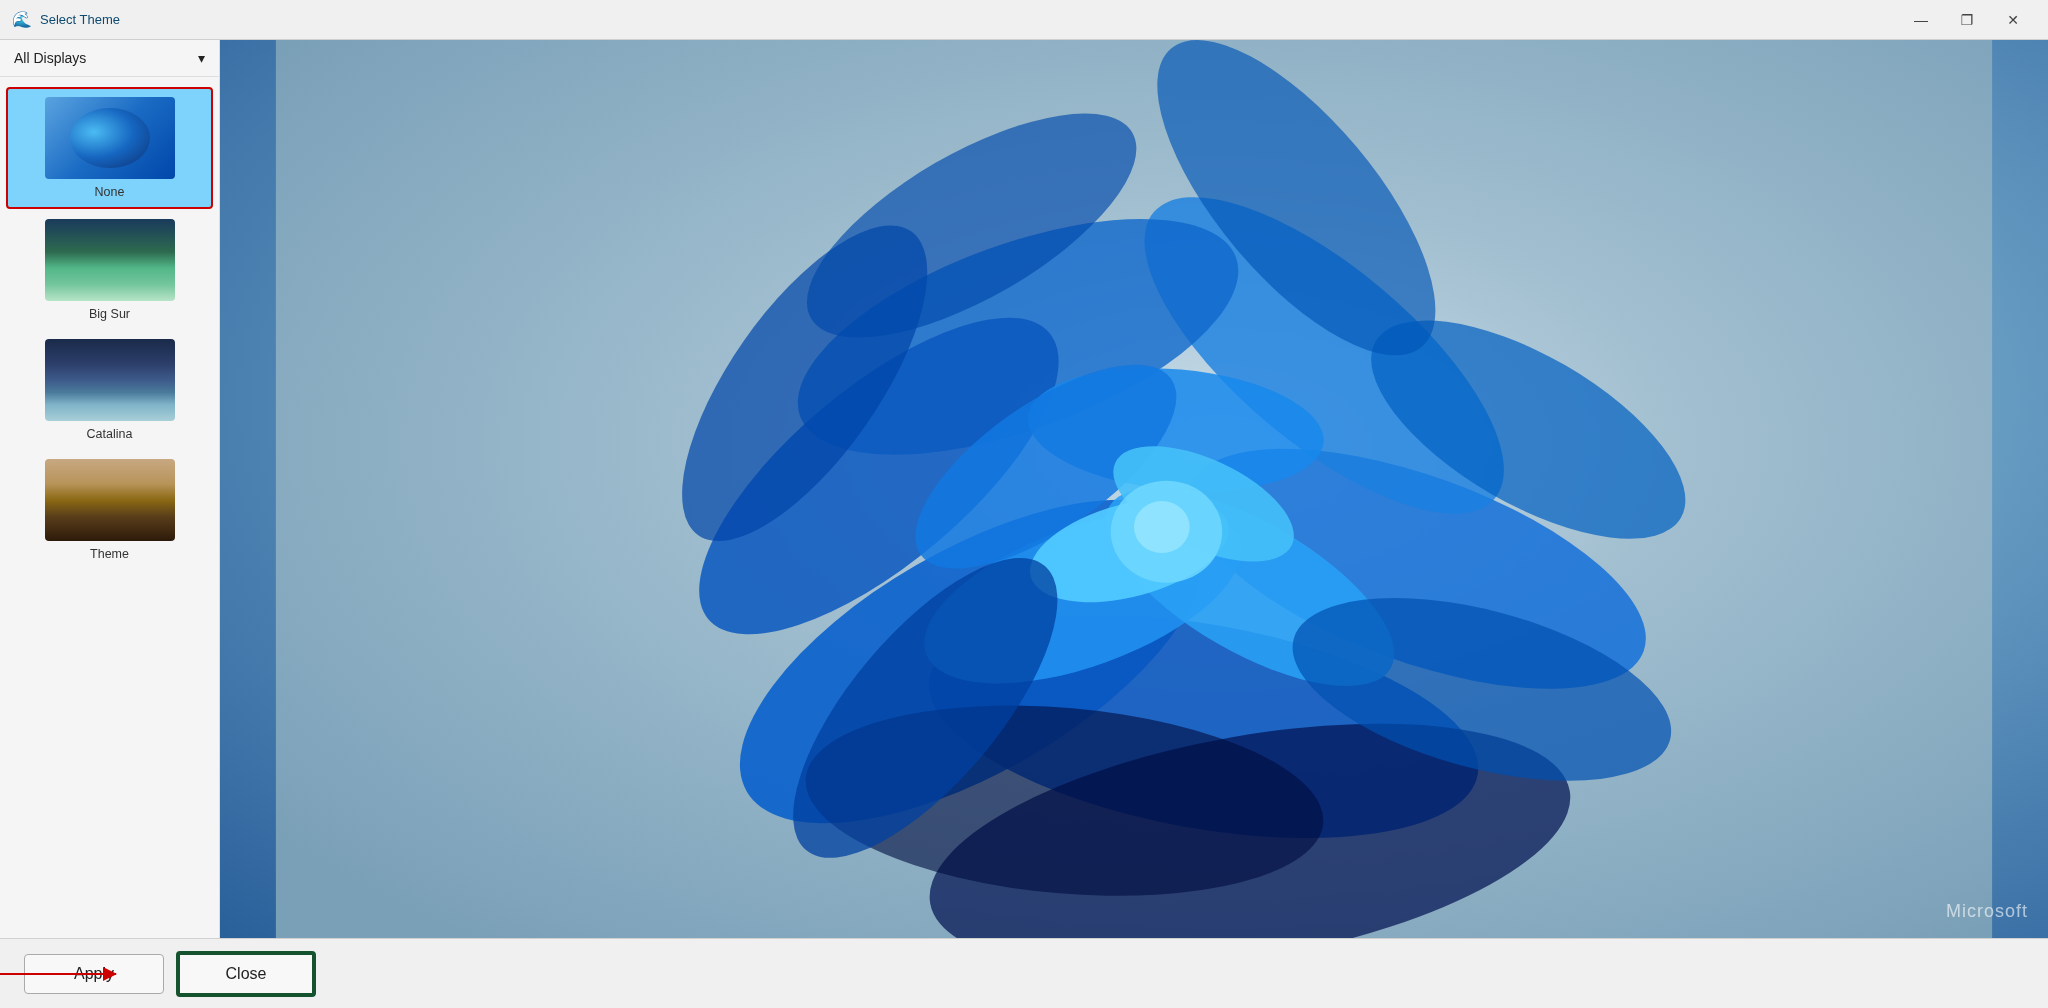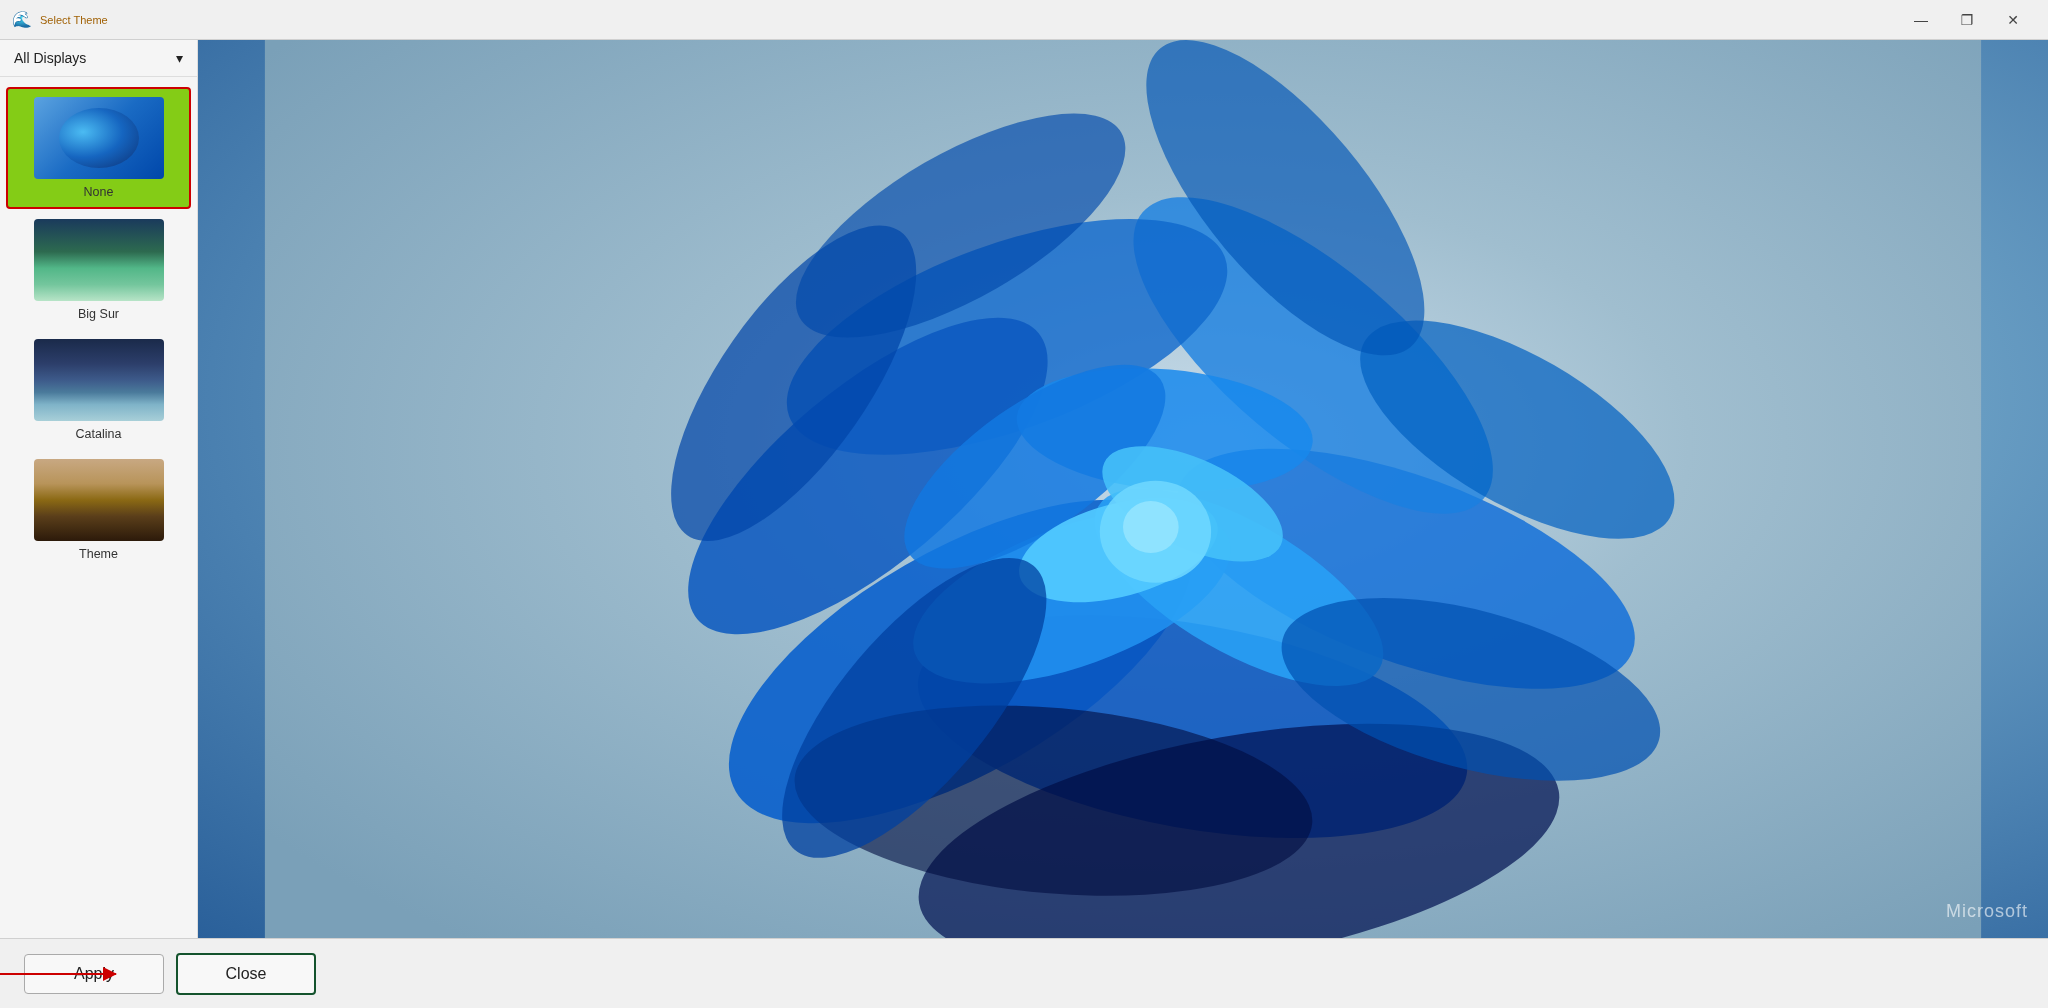--- a/index.html
+++ b/index.html
@@ -26,22 +26,22 @@
     .title-bar-left {
       display: flex;
       align-items: center;
       gap: 8px;
     }
     .title-icon {
       width: 20px;
       height: 20px;
     }
     .title-text {
-      font-size: 11px;
-      color: #a16207;
+      font-size: 13px;
+      color: #0c4a6e;
     }
     .title-controls {
       display: flex;
       gap: 0;
     }
     .title-btn {
       width: 46px;
       height: 40px;
       display: flex;
       align-items: center;
@@ -61,21 +61,21 @@
     }
 
     .content-area {
       display: flex;
       flex: 1;
       overflow: hidden;
     }
 
     
     .sidebar {
-      width: 198px;
+      width: 220px;
       background: #f5f5f5;
       display: flex;
       flex-direction: column;
       border-right: 1px solid #ddd;
       overflow: hidden;
     }
 
     .display-selector {
       display: flex;
       align-items: center;
@@ -104,21 +104,21 @@
       display: flex;
       flex-direction: column;
       align-items: center;
       padding: 8px 16px;
       cursor: pointer;
       border-radius: 4px;
       margin: 2px 8px;
     }
     .theme-item.selected {
       border: 2.5px solid #cc0000;
-      background: #84cc16;
+      background: #7dd3fc;
       margin: 2px 6px;
     }
 
     .theme-thumbnail {
       width: 130px;
       height: 82px;
       border-radius: 4px;
       overflow: hidden;
       background: #ccc;
       position: relative;
@@ -281,21 +281,21 @@
       border-radius: 4px;
       padding: 10px 36px;
       font-size: 16px;
       cursor: pointer;
       color: #222;
       min-width: 140px;
     }
 
     .close-btn-bottom {
       background: #f8f8f8;
-      border: 2px solid #14532d;
+      border: 4px solid #14532d;
       border-radius: 4px;
       padding: 10px 36px;
       font-size: 16px;
       cursor: pointer;
       color: #222;
       min-width: 140px;
     }
   </style>
 </head>
 <body>

